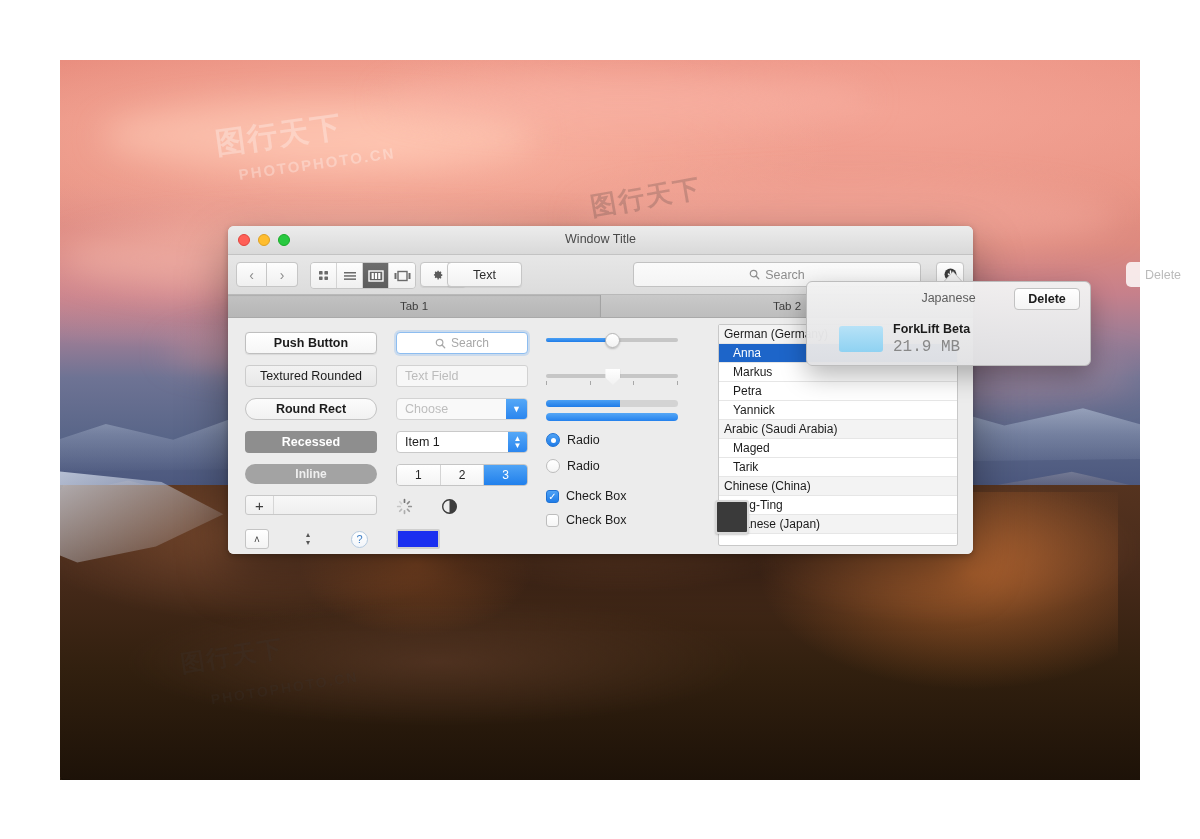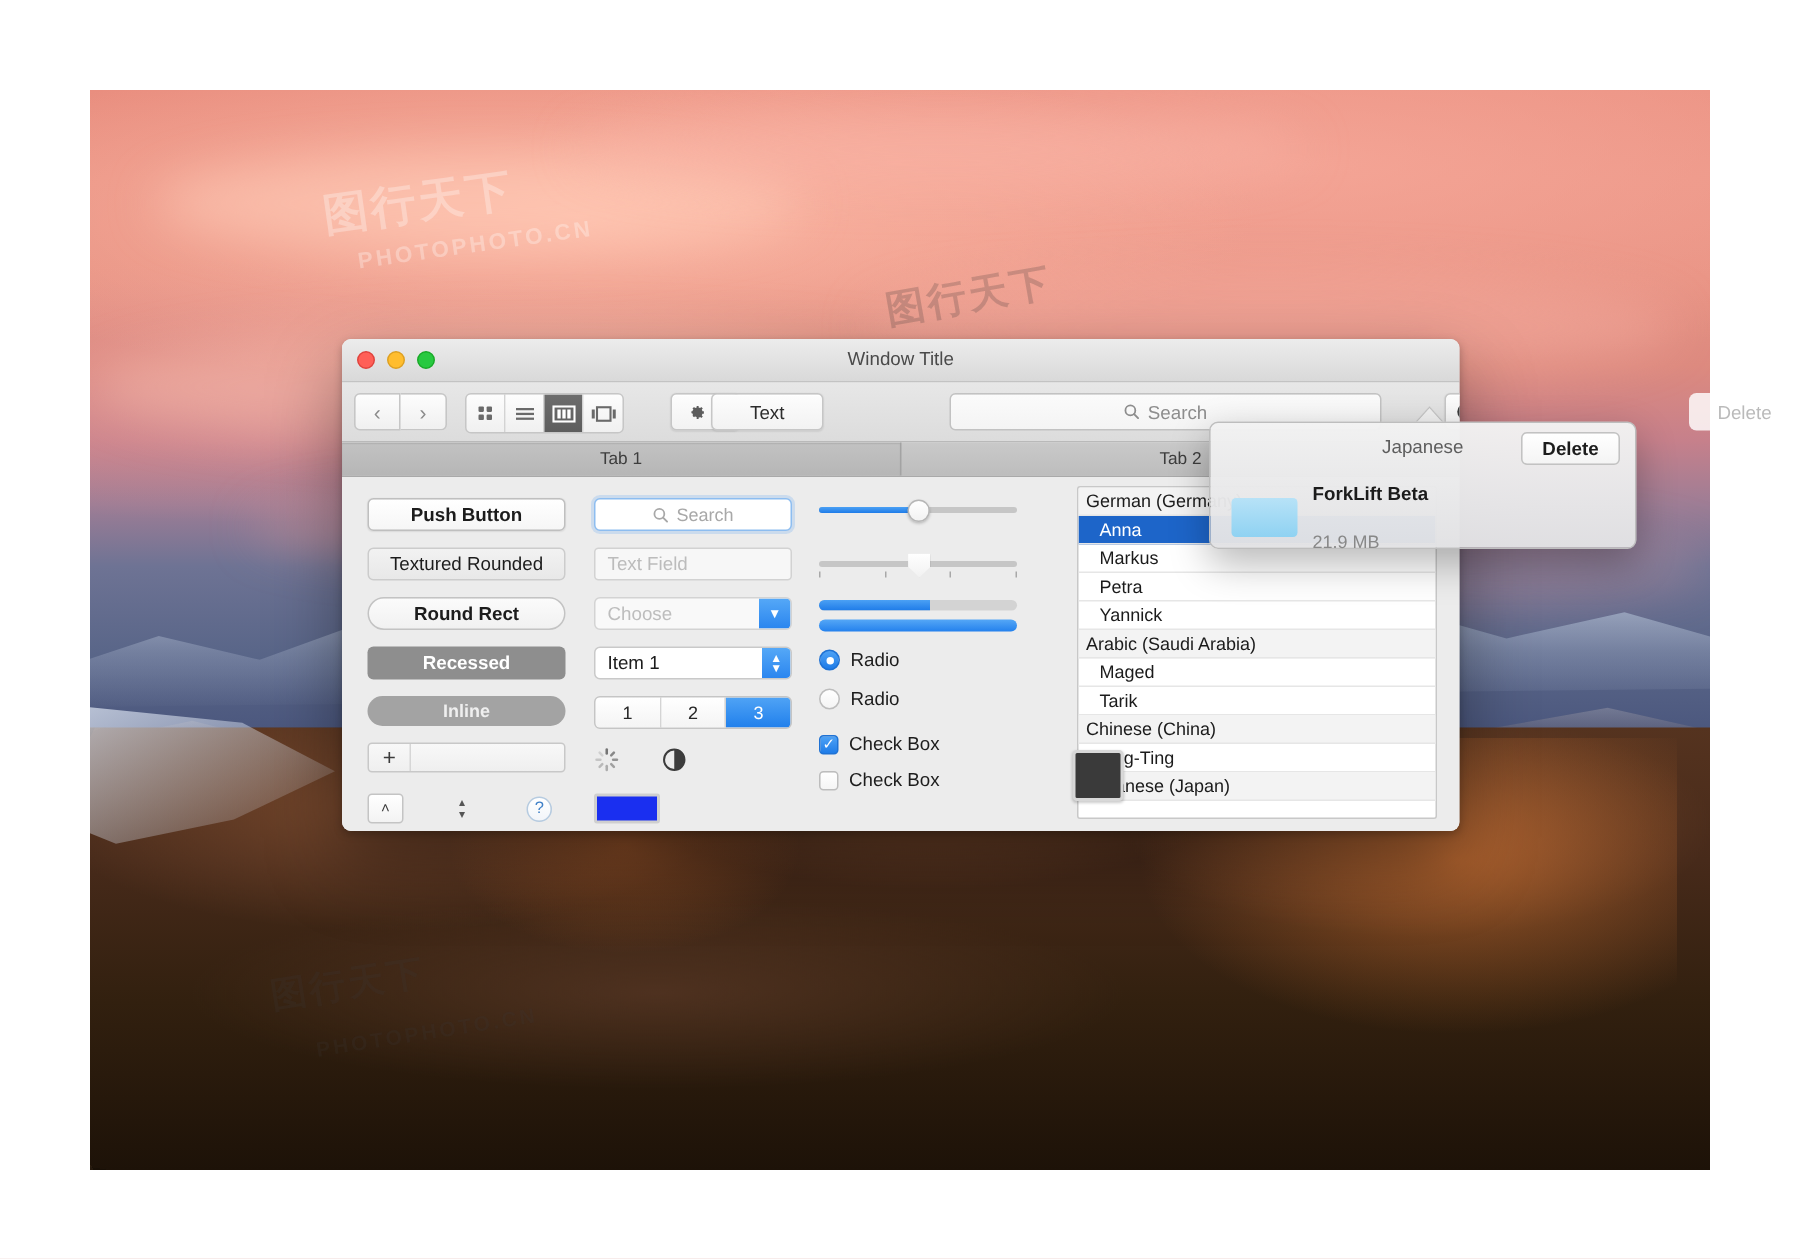--- a/index.html
+++ b/index.html
@@ -88,21 +88,21 @@
   .l-grn { background:#28c940; border:.5px solid #1aab29; }
   .wtitle { position:absolute; left:0; right:0; top:6px; text-align:center;
     font-size:12.5px; color:#4a4a4a; }
 
   .toolbar { position:relative; height:40px;
     background:linear-gradient(180deg,#e7e7e7,#dcdcdc);
     border-bottom:1px solid #b9b9b9; }
 
   .tb-btn { position:absolute; background:linear-gradient(180deg,#fdfdfd,#f2f2f2);
     border:1px solid #c6c6c6; border-radius:4px; display:flex; align-items:center;
-    justify-content:center; box-shadow:0 1px 0 rgba(255,255,255,.7) inset, 0 .5px 1px rgba(0,0,0,.07);margin-left:27px; }
+    justify-content:center; box-shadow:0 1px 0 rgba(255,255,255,.7) inset, 0 .5px 1px rgba(0,0,0,.07); }
   .navgrp { position:absolute; left:8px; top:7px; display:flex; }
   .nav-b { width:31px; height:25px; background:linear-gradient(180deg,#fdfdfd,#f0f0f0);
     border:1px solid #c6c6c6; display:flex; align-items:center; justify-content:center;
     color:#8b8b8b; font-size:14px; }
   .nav-b:first-child { border-radius:4px 0 0 4px; }
   .nav-b:last-child { border-radius:0 4px 4px 0; border-left:none; }
 
   .viewgrp { position:absolute; left:82px; top:7px; display:flex; border-radius:4px;
     overflow:hidden; border:1px solid #c6c6c6; }
   .view-b { width:26px; height:25px; background:linear-gradient(180deg,#fdfdfd,#f0f0f0);
@@ -254,25 +254,25 @@
   #pop-arrow { position:absolute; left:944px; top:272px; width:0; height:0;
     border-left:9px solid transparent; border-right:9px solid transparent;
     border-bottom:10px solid #f0f0f0; filter:drop-shadow(0 -1px 0 #bdbdbd); }
   .pop-head { position:relative; height:34px; }
   .pop-title { position:absolute; left:0; right:0; top:9px; text-align:center;
     font-size:12.5px; color:#5d5d5d; }
   .pop-del { position:absolute; right:10px; top:6px; width:66px; height:22px;
     border:1px solid #c2c2c2; border-radius:4px;
     background:linear-gradient(180deg,#ffffff,#f4f4f4); font-size:12.5px;
     font-weight:bold; color:#1c1c1c; display:flex; align-items:center; justify-content:center; }
-  .pop-item { position:absolute; left:14px; top:40px; display:flex; align-items:center; gap:10px; }
+  .pop-item { position:absolute; left:32px; top:40px; display:flex; align-items:center; gap:10px; }
   .pop-ico { width:44px; height:26px; border-radius:3px;
     background:linear-gradient(180deg,#b7e2f7,#8fd2f2); }
   .pop-name { font-size:12.5px; font-weight:bold; color:#1b1b1b; }
-  .pop-size { font-size:12px; color:#888888; margin-top:18px; }
+  .pop-size { font-size:16px; color:#888888; margin-top:2px;font-family:Liberation Mono, monospace; }
 
   .ghost-del { position:absolute; left:1126px; top:262px; width:74px; height:25px;
     border-radius:5px; background:rgba(255,255,255,.82); color:rgba(130,130,130,.55);
     font-size:12.5px; display:flex; align-items:center; justify-content:center; }
 </style>
 </head>
 <body>
 
 <div id="root">
 

